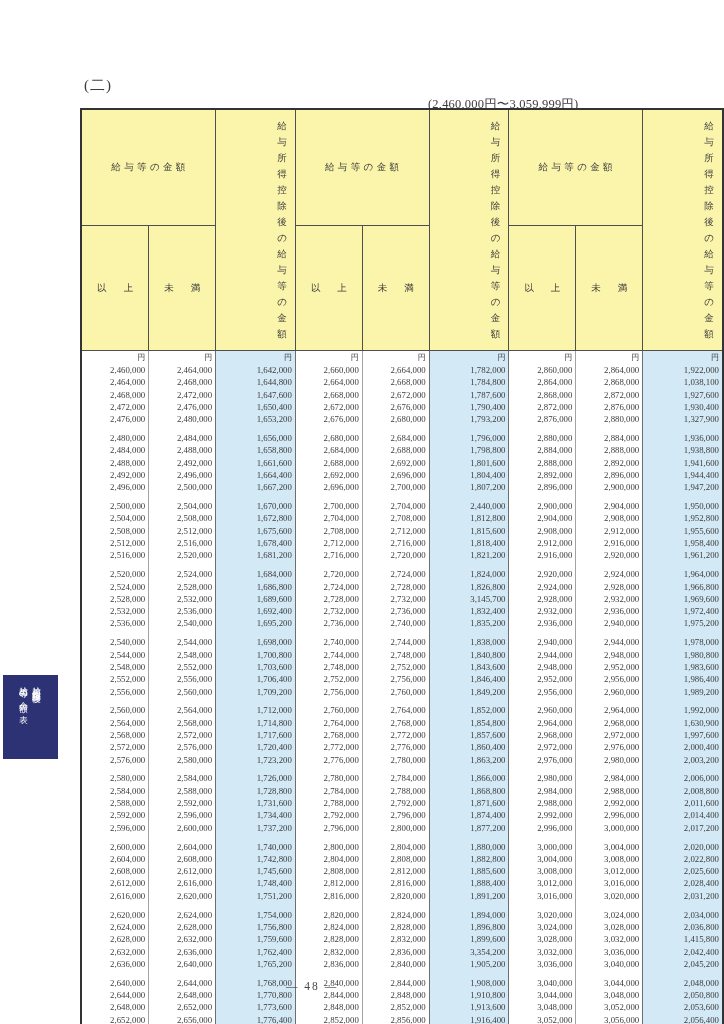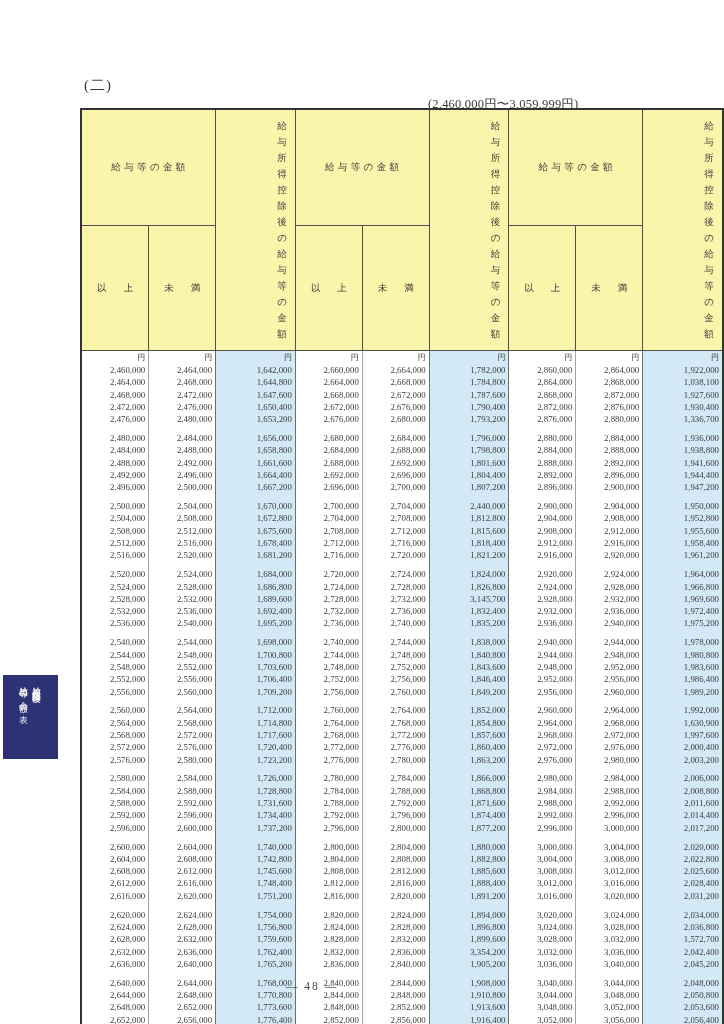--- a/index.html
+++ b/index.html
@@ -189,21 +189,21 @@
         </tr>
         <tr>
           <td>2,476,000</td>
           <td class="bl">2,480,000</td>
           <td class="bd after">1,653,200</td>
           <td class="bd">2,676,000</td>
           <td class="bl">2,680,000</td>
           <td class="bd after">1,793,200</td>
           <td class="bd">2,876,000</td>
           <td class="bl">2,880,000</td>
-          <td class="bd after">1,336,700</td>
+          <td class="bd after">1,327,900</td>
         </tr>
         <tr class="sp">
           <td></td>
           <td class="bl"></td>
           <td class="bd after"></td>
           <td class="bd"></td>
           <td class="bl"></td>
           <td class="bd after"></td>
           <td class="bd"></td>
           <td class="bl"></td>
@@ -695,21 +695,21 @@
         </tr>
         <tr>
           <td>2,628,000</td>
           <td class="bl">2,632,000</td>
           <td class="bd after">1,759,600</td>
           <td class="bd">2,828,000</td>
           <td class="bl">2,832,000</td>
           <td class="bd after">1,899,600</td>
           <td class="bd">3,028,000</td>
           <td class="bl">3,032,000</td>
-          <td class="bd after">1,572,700</td>
+          <td class="bd after">1,415,800</td>
         </tr>
         <tr>
           <td>2,632,000</td>
           <td class="bl">2,636,000</td>
           <td class="bd after">1,762,400</td>
           <td class="bd">2,832,000</td>
           <td class="bl">2,836,000</td>
           <td class="bd after">3,354,200</td>
           <td class="bd">3,032,000</td>
           <td class="bl">3,036,000</td>

